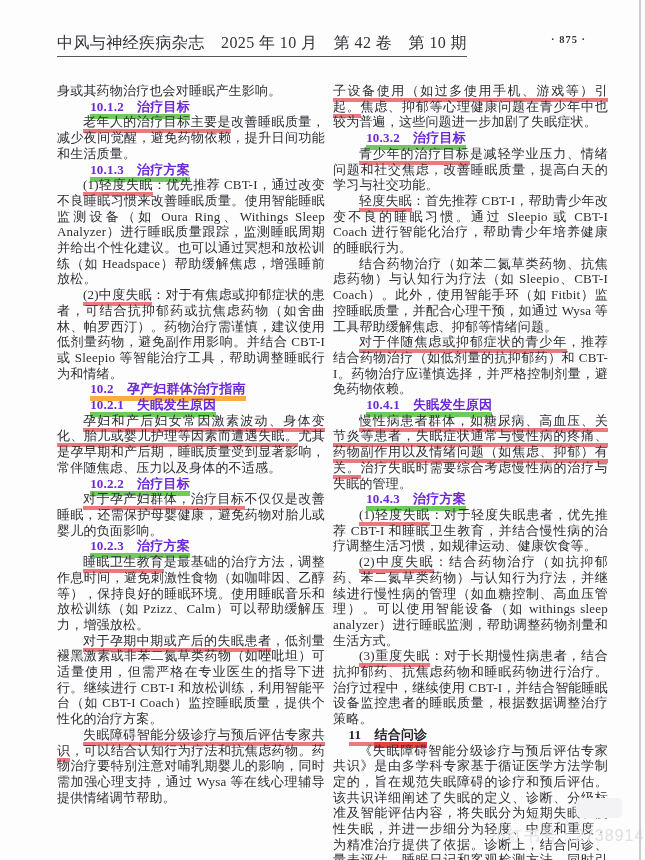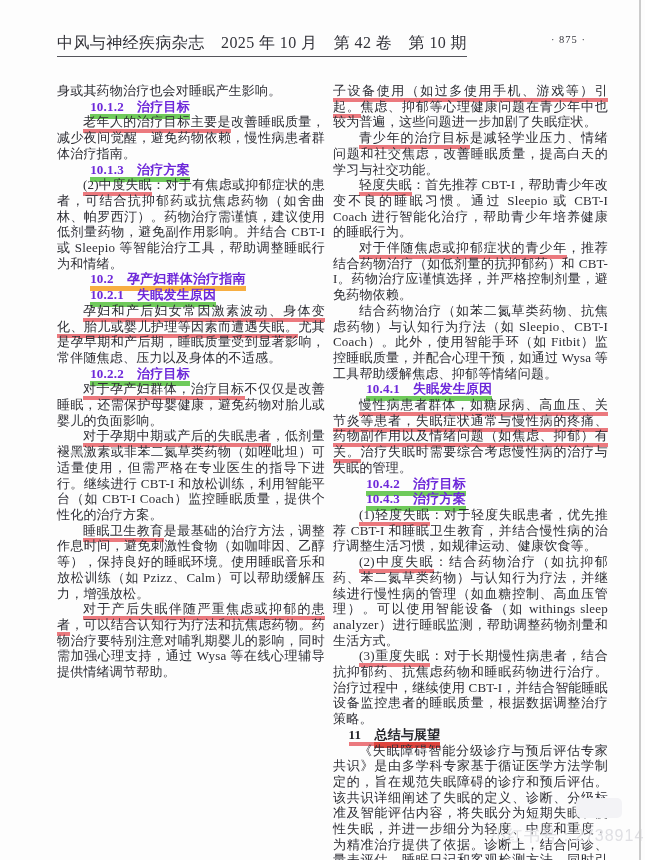--- a/index.html
+++ b/index.html
@@ -14,21 +14,21 @@
     background:#cccccc;
   }
   .header-cite {
     position:absolute; top:33px; left:57px;
     font-size:16px; color:#33333a; letter-spacing:0.4px;
     border-bottom:1px solid #55555c; padding-bottom:2px;
     white-space:nowrap;
   }
   .page-num {
     position:absolute; top:34px; left:551px;
-    font-size:10.5px; color:#33333a; letter-spacing:1px; white-space:nowrap;
+    font-size:10.5px; color:#33333a; letter-spacing:1px; white-space:nowrap;font-weight:bold;
   }
   .col {
     position:absolute; top:83px;
     font-size:13px; line-height:15.7px; color:#2d2d34;
     text-align:justify; letter-spacing:0.2px;
   }
   .col-left  { left:57px;  width:268px; }
   .col-right { left:333px; width:275px; }
   .p  { text-indent:2em; }
   .p.noindent { text-indent:0; }
@@ -54,47 +54,49 @@
 
 <div class="page">
 
   <div class="header-cite">中风与神经疾病杂志　2025 年 10 月　第 42 卷　第 10 期</div>
 
   <div class="page-num">· 875 ·</div>
 
   <div class="col col-left">
       <div class="block p noindent"><span>身或其药物治疗也会对睡眠产生影响。</span></div>
       <div class="block h3"><span class="mk mk-green">10.1.2　治疗目标</span></div>
-      <div class="block p"><span class="mk mk-red">老年人的治疗目标主要是</span><span>改善睡眠质量，减少夜间觉醒，避免药物依赖，慢性病患者群体治疗指南。</span></div>
+      <div class="block p"><span class="mk mk-red">老年人的治疗目标主要是</span><span>改善睡眠质量，减少夜间觉醒，避免药物依赖，提升日间功能和生活质量。</span></div>
       <div class="block h3"><span class="mk mk-green">10.1.3　治疗方案</span></div>
+      <div class="block p"><span class="mk mk-red">(1)轻度失眠</span><span>：优先推荐 CBT-I，通过改变不良睡眠习惯来改善睡眠质量。使用智能睡眠监测设备（如 Oura Ring、Withings Sleep Analyzer）进行睡眠质量跟踪，监测睡眠周期并给出个性化建议。也可以通过冥想和放松训练（如 Headspace）帮助缓解焦虑，增强睡前放松。</span></div>
       <div class="block p"><span class="mk mk-red">(2)中度失眠</span><span>：对于有焦虑或抑郁症状的患者，可结合抗抑郁药或抗焦虑药物（如舍曲林、帕罗西汀）。药物治疗需谨慎，建议使用低剂量药物，避免副作用影响。并结合 CBT-I 或 Sleepio 等智能治疗工具，帮助调整睡眠行为和情绪。</span></div>
       <div class="block h2"><span class="mk mk-orange">10.2　孕产妇群体治疗指南</span></div>
       <div class="block h3"><span class="mk mk-green">10.2.1　失眠发生原因</span></div>
       <div class="block p"><span class="mk mk-red">孕妇和产后妇女常因激素波动、身体变化、胎儿或婴儿护理等因素而遭遇失眠。</span><span>尤其是孕早期和产后期，睡眠质量受到显著影响，常伴随焦虑、压力以及身体的不适感。</span></div>
       <div class="block h3"><span class="mk mk-green">10.2.2　治疗目标</span></div>
       <div class="block p"><span class="mk mk-red">对于孕产妇群体，治疗目标</span><span>不仅仅是改善睡眠，还需保护母婴健康，避免药物对胎儿或婴儿的负面影响。</span></div>
+      <div class="block h3"><span class="mk mk-green">10.2.3　治疗方案</span></div>
+      <div class="block p"><span class="mk mk-red">睡眠卫生教育</span><span>是最基础的治疗方法，调整作息时间，避免刺激性食物（如咖啡因、乙醇等），保持良好的睡眠环境。使用睡眠音乐和放松训练（如 Pzizz、Calm）可以帮助缓解压力，增强放松。</span></div>
       <div class="block p"><span class="mk mk-red">对于孕期中期或产后的失眠患者</span><span>，低剂量褪黑激素或非苯二氮草类药物（如唑吡坦）可适量使用，但需严格在专业医生的指导下进行。继续进行 CBT-I 和放松训练，利用智能平台（如 CBT-I Coach）监控睡眠质量，提供个性化的治疗方案。</span></div>
-      <div class="block p"><span class="mk mk-red">睡眠卫生教育</span><span>是最基础的治疗方法，调整作息时间，避免刺激性食物（如咖啡因、乙醇等），保持良好的睡眠环境。使用睡眠音乐和放松训练（如 Pzizz、Calm）可以帮助缓解压力，增强放松。</span></div>
-      <div class="block p"><span class="mk mk-red">对于产后失眠伴随严重焦虑或抑郁的患者</span><span>，可以结合认知行为疗法和抗焦虑药物。药物治疗要特别注意对哺乳期婴儿的影响，同时需加强心理支持，通过 Wysa 等在线心理辅导提供情绪调节帮助。</span></div>
+      <div class="block p"><span class="mk mk-red">失眠障碍智能分级诊疗与预后评估专家共识</span><span>，可以结合认知行为疗法和抗焦虑药物。药物治疗要特别注意对哺乳期婴儿的影响，同时需加强心理支持，通过 Wysa 等在线心理辅导提供情绪调节帮助。</span></div>
     </div>
 
   <div class="col col-right">
       <div class="block p noindent"><span class="mk mk-red">子设备使用（如过多使用手机、游戏等）引起。</span><span>焦虑、抑郁等心理健康问题在青少年中也较为普遍，这些问题进一步加剧了失眠症状。</span></div>
+      <div class="block h3"><span class="mk mk-green">10.3.2　治疗目标</span></div>
       <div class="block p"><span class="mk mk-red">青少年的治疗目标</span><span>是减轻学业压力、情绪问题和社交焦虑，改善睡眠质量，提高白天的学习与社交功能。</span></div>
       <div class="block p"><span class="mk mk-red">轻度失眠</span><span>：首先推荐 CBT-I，帮助青少年改变不良的睡眠习惯。通过 Sleepio 或 CBT-I Coach 进行智能化治疗，帮助青少年培养健康的睡眠行为。</span></div>
+      <div class="block p"><span>结合药物治疗（如苯二氮草类药物、抗焦虑药物）与认知行为疗法（如 Sleepio、CBT-I Coach）。此外，使用智能手环（如 Fitbit）监控睡眠质量，并配合心理干预，如通过 Wysa 等工具帮助缓解焦虑、抑郁等情绪问题。</span></div>
       <div class="block p"><span class="mk mk-red">对于伴随焦虑或抑郁症状的青少年</span><span>，推荐结合药物治疗（如低剂量的抗抑郁药）和 CBT-I。药物治疗应谨慎选择，并严格控制剂量，避免药物依赖。</span></div>
-      <div class="block p"><span>结合药物治疗（如苯二氮草类药物、抗焦虑药物）与认知行为疗法（如 Sleepio、CBT-I Coach）。此外，使用智能手环（如 Fitbit）监控睡眠质量，并配合心理干预，如通过 Wysa 等工具帮助缓解焦虑、抑郁等情绪问题。</span></div>
       <div class="block h3"><span class="mk mk-green">10.4.1　失眠发生原因</span></div>
       <div class="block p"><span class="mk mk-red">慢性病患者群体，如糖尿病、高血压、关节炎等患者，失眠症状通常与慢性病的疼痛、药物副作用以及情绪问题（如焦虑、抑郁）有关。</span><span>治疗失眠时需要综合考虑慢性病的治疗与失眠的管理。</span></div>
-      <div class="block h3"><span class="mk mk-green">10.4.2　治疗目标</span></div>
       <div class="block h3"><span class="mk mk-green">10.4.3　治疗方案</span></div>
       <div class="block p"><span class="mk mk-red">(1)轻度失眠</span><span>：对于轻度失眠患者，优先推荐 CBT-I 和睡眠卫生教育，并结合慢性病的治疗调整生活习惯，如规律运动、健康饮食等。</span></div>
       <div class="block p"><span class="mk mk-red">(2)中度失眠</span><span>：结合药物治疗（如抗抑郁药、苯二氮草类药物）与认知行为疗法，并继续进行慢性病的管理（如血糖控制、高血压管理）。可以使用智能设备（如 withings sleep analyzer）进行睡眠监测，帮助调整药物剂量和生活方式。</span></div>
       <div class="block p"><span class="mk mk-red">(3)重度失眠</span><span>：对于长期慢性病患者，结合抗抑郁药、抗焦虑药物和睡眠药物进行治疗。治疗过程中，继续使用 CBT-I，并结合智能睡眠设备监控患者的睡眠质量，根据数据调整治疗策略。</span></div>
-      <div class="block h1"><span class="mk mk-red">11　</span><span class="mk mk-red2">总结与展望</span></div>
+      <div class="block h1"><span class="mk mk-red">11　</span><span class="mk mk-red2">结合问诊</span></div>
       <div class="block p"><span>《失眠障碍智能分级诊疗与预后评估专家共识》是由多学科专家基于循证医学方法学制定的，旨在规范失眠障碍的诊疗和预后评估。该共识详细阐述了失眠的定义、诊断、分级标准及智能评估内容，将失眠分为短期失眠和慢性失眠，并进一步细分为轻度、中度和重度，为精准治疗提供了依据。诊断上，结合问诊、量表评估、睡眠日记和客观检测方法，同时引入智能诊断标准，利用在线问卷、睡眠监测数据</span></div>
     </div>
 
   <div class="wm-badge"></div>
 
   <div class="wm-text">小红书号：273891417</div>
 
   <div class="page-edge"></div>
 </div>
 

